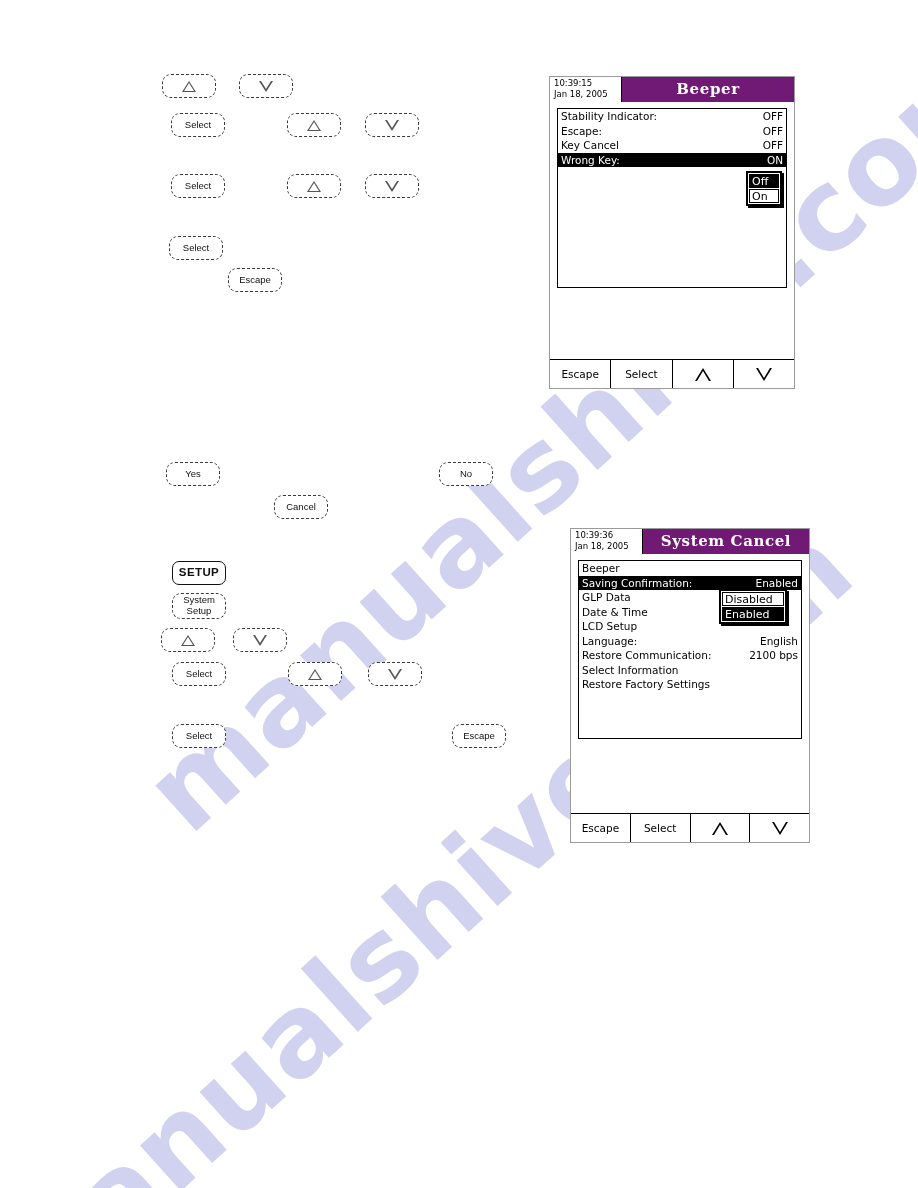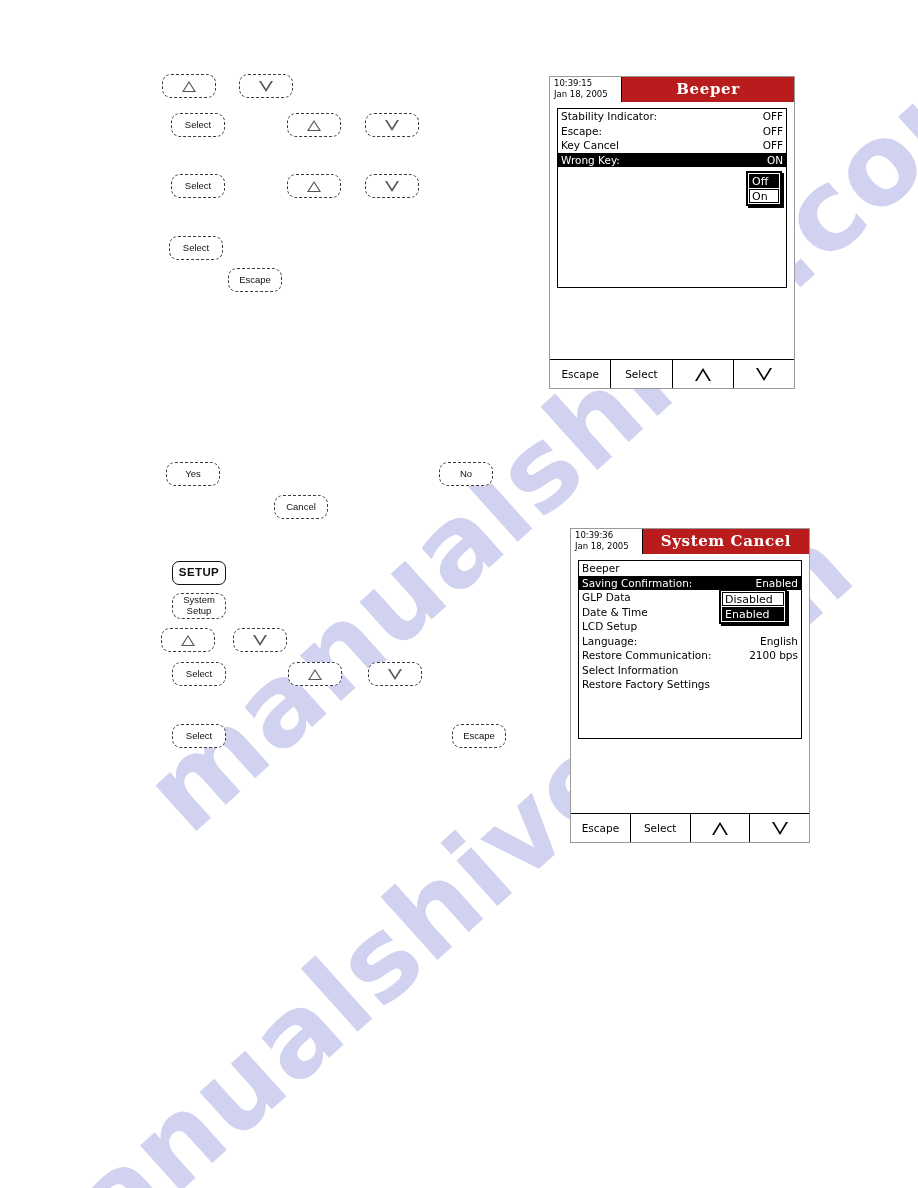--- a/index.html
+++ b/index.html
@@ -64,21 +64,21 @@
     position:absolute;
     box-sizing:border-box;
     background:#ffffff;
     border:1px solid #9a9a9a;
     z-index:3;
     font-family:"DejaVu Sans", sans-serif;
   }
   .lcd-head{
     display:flex;
     align-items:stretch;
-    background:#b91c1c;
+    background:#701a75;
     height:25px;
     box-sizing:border-box;
   }
   .lcd-clock{
     background:#fff;color:#000;
     box-sizing:border-box;
     padding:1px 4px 0 4px;
     border-right:1px solid #000;
     font-size:8.5px;
     line-height:11px;

